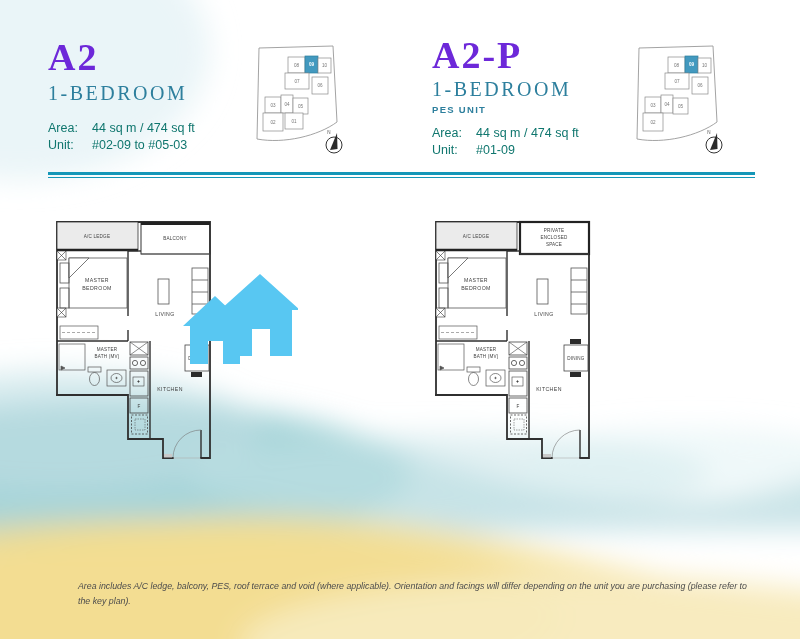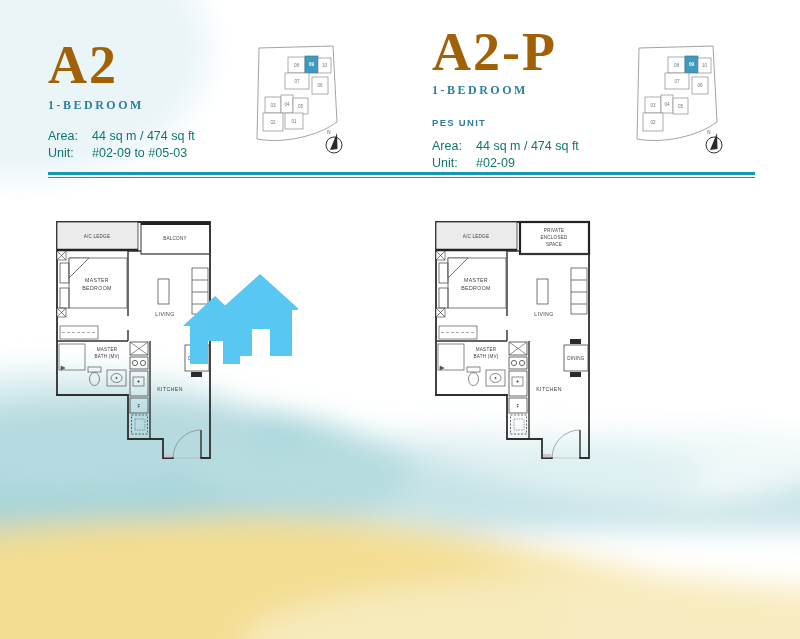--- a/index.html
+++ b/index.html
@@ -1,24 +1,24 @@
 <!DOCTYPE html>
 <html><head>
 <meta charset="utf-8">
 <style>
   html,body{margin:0;padding:0;}
   body{width:800px;height:639px;position:relative;overflow:hidden;background:#ffffff;
        font-family:"Liberation Sans",sans-serif;}
   .abs{position:absolute;}
   
-  .unit-code{font-family:"Liberation Serif",serif;font-weight:bold;font-size:54px;
-             color:#a16207;letter-spacing:2px;line-height:1;}
-  .unit-type{font-family:"Liberation Serif",serif;font-size:12px;color:#2d7f9d;
-             letter-spacing:2.5px;margin-top:6px;font-weight:700;}
-  .unit-sub{font-size:9.5px;font-weight:bold;color:#2d7f9d;letter-spacing:1.3px;margin-top:19px;}
+  .unit-code{font-family:"Liberation Serif",serif;font-weight:bold;font-size:38px;
+             color:#6d28d9;letter-spacing:2px;line-height:1;}
+  .unit-type{font-family:"Liberation Serif",serif;font-size:20px;color:#2d7f9d;
+             letter-spacing:2.5px;margin-top:6px;font-weight:400;}
+  .unit-sub{font-size:9.5px;font-weight:bold;color:#2d7f9d;letter-spacing:1.3px;margin-top:3px;}
   .specs{margin-top:15px;font-size:12.5px;color:#0f766e;line-height:17px;}
   .spec-row{display:flex;}
   .spec-label{width:44px;}
   .divider{left:48px;top:172px;width:707px;height:2px;
            border-top:3px solid #1597b8;border-bottom:1px solid #1597b8;}
   .disclaimer{left:78px;top:579px;width:680px;font-style:italic;font-size:8.8px;
               color:#4c4c4c;line-height:1.75;}
   svg{display:block;}
   svg text{font-family:"Liberation Sans",sans-serif;fill:#3f3f3f;}
   .room-label{font-size:5.2px;letter-spacing:.4px;}
@@ -57,32 +57,32 @@
       <span class="spec-label">Area:</span>
       <span>44 sq m / 474 sq ft</span>
     </div>
     <div class="spec-row">
       <span class="spec-label">Unit:</span>
       <span>#02-09 to #05-03</span>
     </div>
   </div>
 </div>
 
-<div class="abs" style="left:432px;top:25px;z-index:3;">
+<div class="abs" style="left:432px;top:36px;z-index:3;">
   <div class="unit-code">A2-P</div>
   <div class="unit-type" style="margin-top:4px;">1-BEDROOM</div>
   <div class="unit-sub">PES UNIT</div>
   <div class="specs" style="margin-top:10px;">
     <div class="spec-row">
       <span class="spec-label">Area:</span>
       <span>44 sq m / 474 sq ft</span>
     </div>
     <div class="spec-row">
       <span class="spec-label">Unit:</span>
-      <span>#02-09</span>
+      <span>#01-09</span>
     </div>
   </div>
 </div>
 
 <svg class="abs" style="left:252px;top:42px;z-index:2;" width="105" height="120" viewBox="0 0 105 120">
   <path d="M7,6 L81,4 L85,80 C66,94 32,102 5,97 Z" fill="none" stroke="#999" stroke-width="0.9"></path>
   <g stroke="#8a8a8a" stroke-width="0.7">
     <rect x="36" y="15" width="17" height="16" fill="#fff"></rect>
     <rect x="53" y="14" width="13" height="17" fill="#4299bf" stroke="#2d7f9d"></rect>
     <rect x="66" y="16" width="13" height="15" fill="#fff"></rect>
@@ -338,13 +338,14 @@
 </svg>
 
 <svg class="abs" style="left:183px;top:268px;z-index:2;" width="115" height="102" viewBox="0 0 115 102">
   <g fill="#58c7f2">
     <path d="M32,28 L0,58 L7,58 L7,96 L25,96 L25,73 L40,73 L40,96 L57,96 L57,58 L64,58 Z"></path>
     <path d="M77,6 L37,42 L46,42 L46,88 L69,88 L69,61 L87,61 L87,88 L109,88 L109,42 L117,42 Z"></path>
   </g>
 </svg>
 
 <div class="abs disclaimer" style="z-index:3;">
+  <div>Area includes A/C ledge, balcony, PES, roof terrace and void (where applicable). Orientation and facings will differ depending on the unit you are purchasing (please refer to the key plan).</div>
 </div>
 
 </body></html>

